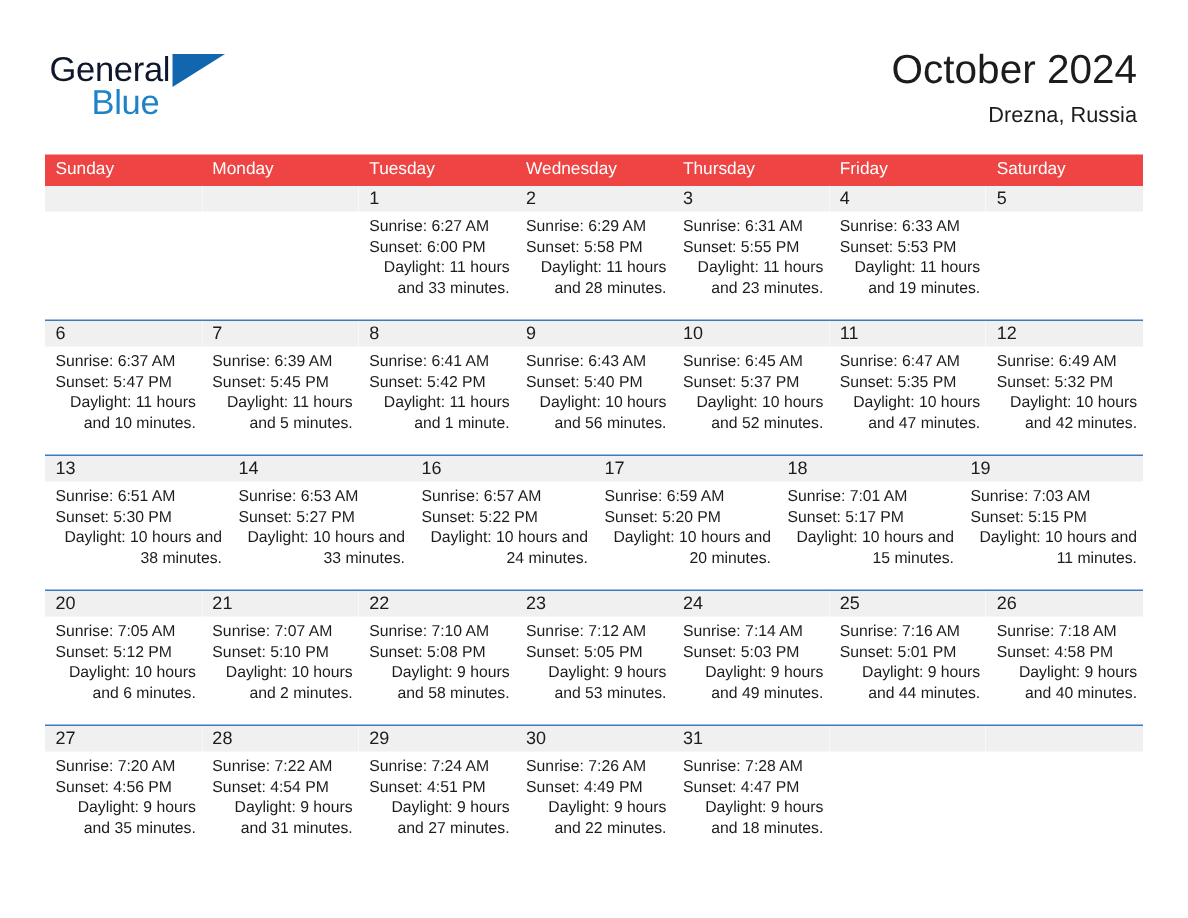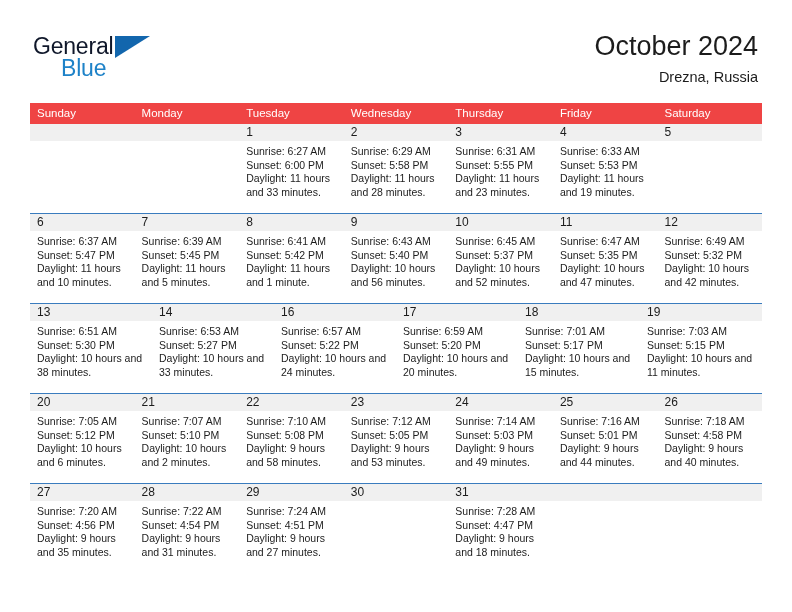--- a/index.html
+++ b/index.html
@@ -138,20 +138,21 @@
     padding: 4px 4px 0 7px;
     font-size: 10.5px;
     line-height: 13.6px;
     color: #1c1c1c;
   }
   .day-info div {
     white-space: nowrap;
   }
   .day-info .daylight {
     white-space: normal;
+    text-align: right;
   }
 </style>
 </head>
 <body>
 
 <div class="page">
 
   <div class="header">
 
     <div class="brand">
@@ -407,20 +408,25 @@
           <div class="day-cell">
             <div class="day-num-band">29</div>
             <div class="day-info">
               <div>Sunrise: 7:24 AM</div>
               <div>Sunset: 4:51 PM</div>
               <div class="daylight">Daylight: 9 hours and 27 minutes.</div>
             </div>
           </div>
           <div class="day-cell">
             <div class="day-num-band">30</div>
+            <div class="day-info">
+              <div>Sunrise: 7:26 AM</div>
+              <div>Sunset: 4:49 PM</div>
+              <div class="daylight">Daylight: 9 hours and 22 minutes.</div>
+            </div>
           </div>
           <div class="day-cell">
             <div class="day-num-band">31</div>
             <div class="day-info">
               <div>Sunrise: 7:28 AM</div>
               <div>Sunset: 4:47 PM</div>
               <div class="daylight">Daylight: 9 hours and 18 minutes.</div>
             </div>
           </div>
           <div class="day-cell empty">

